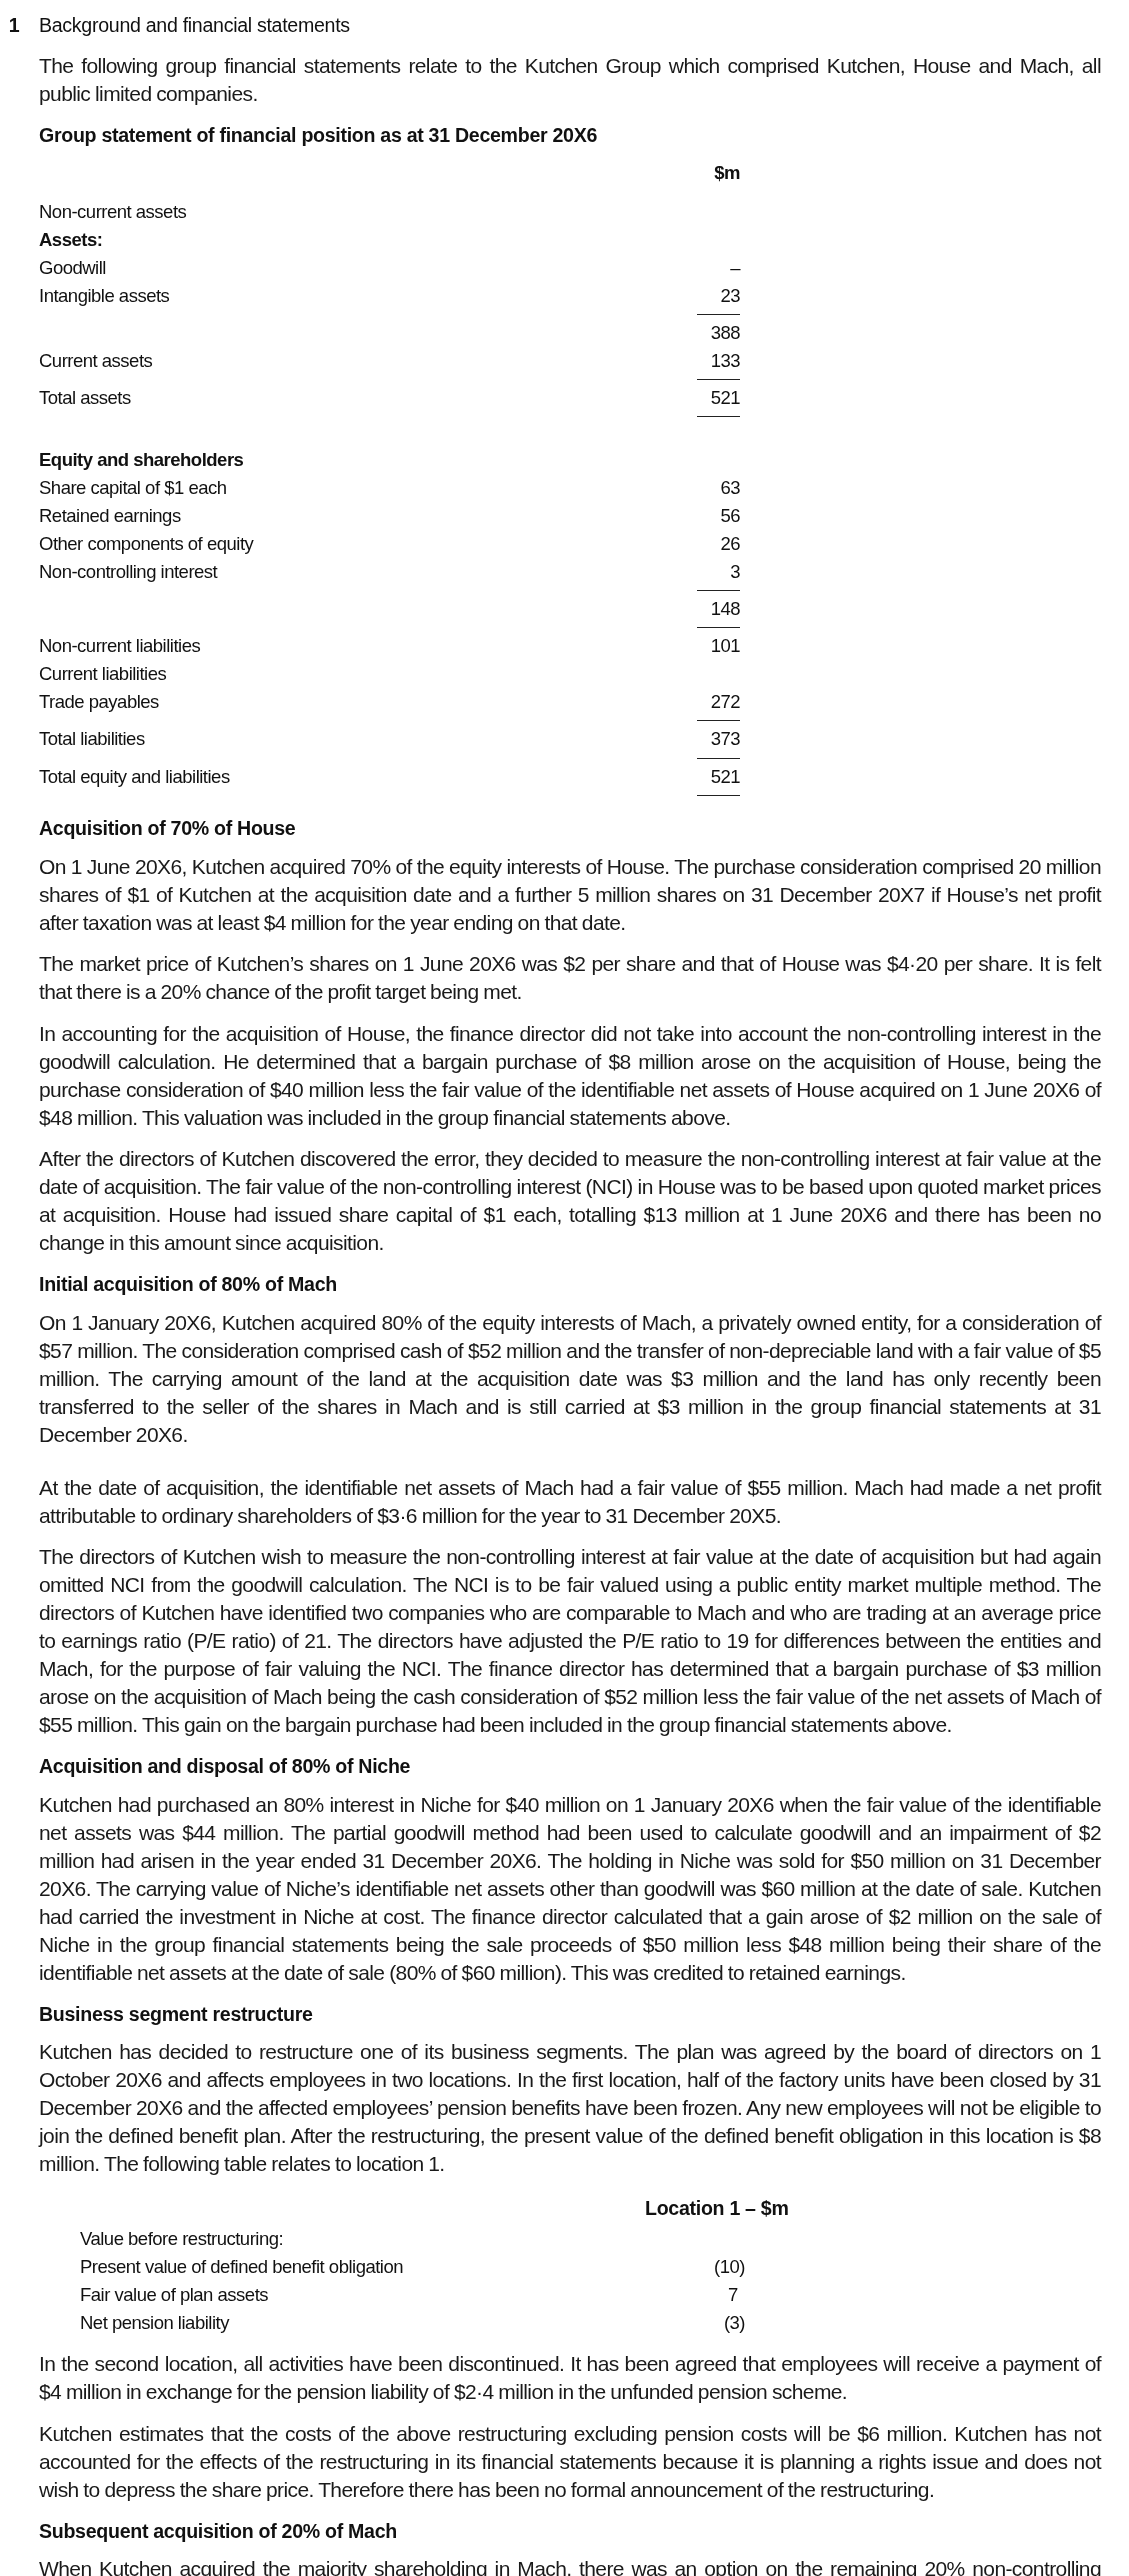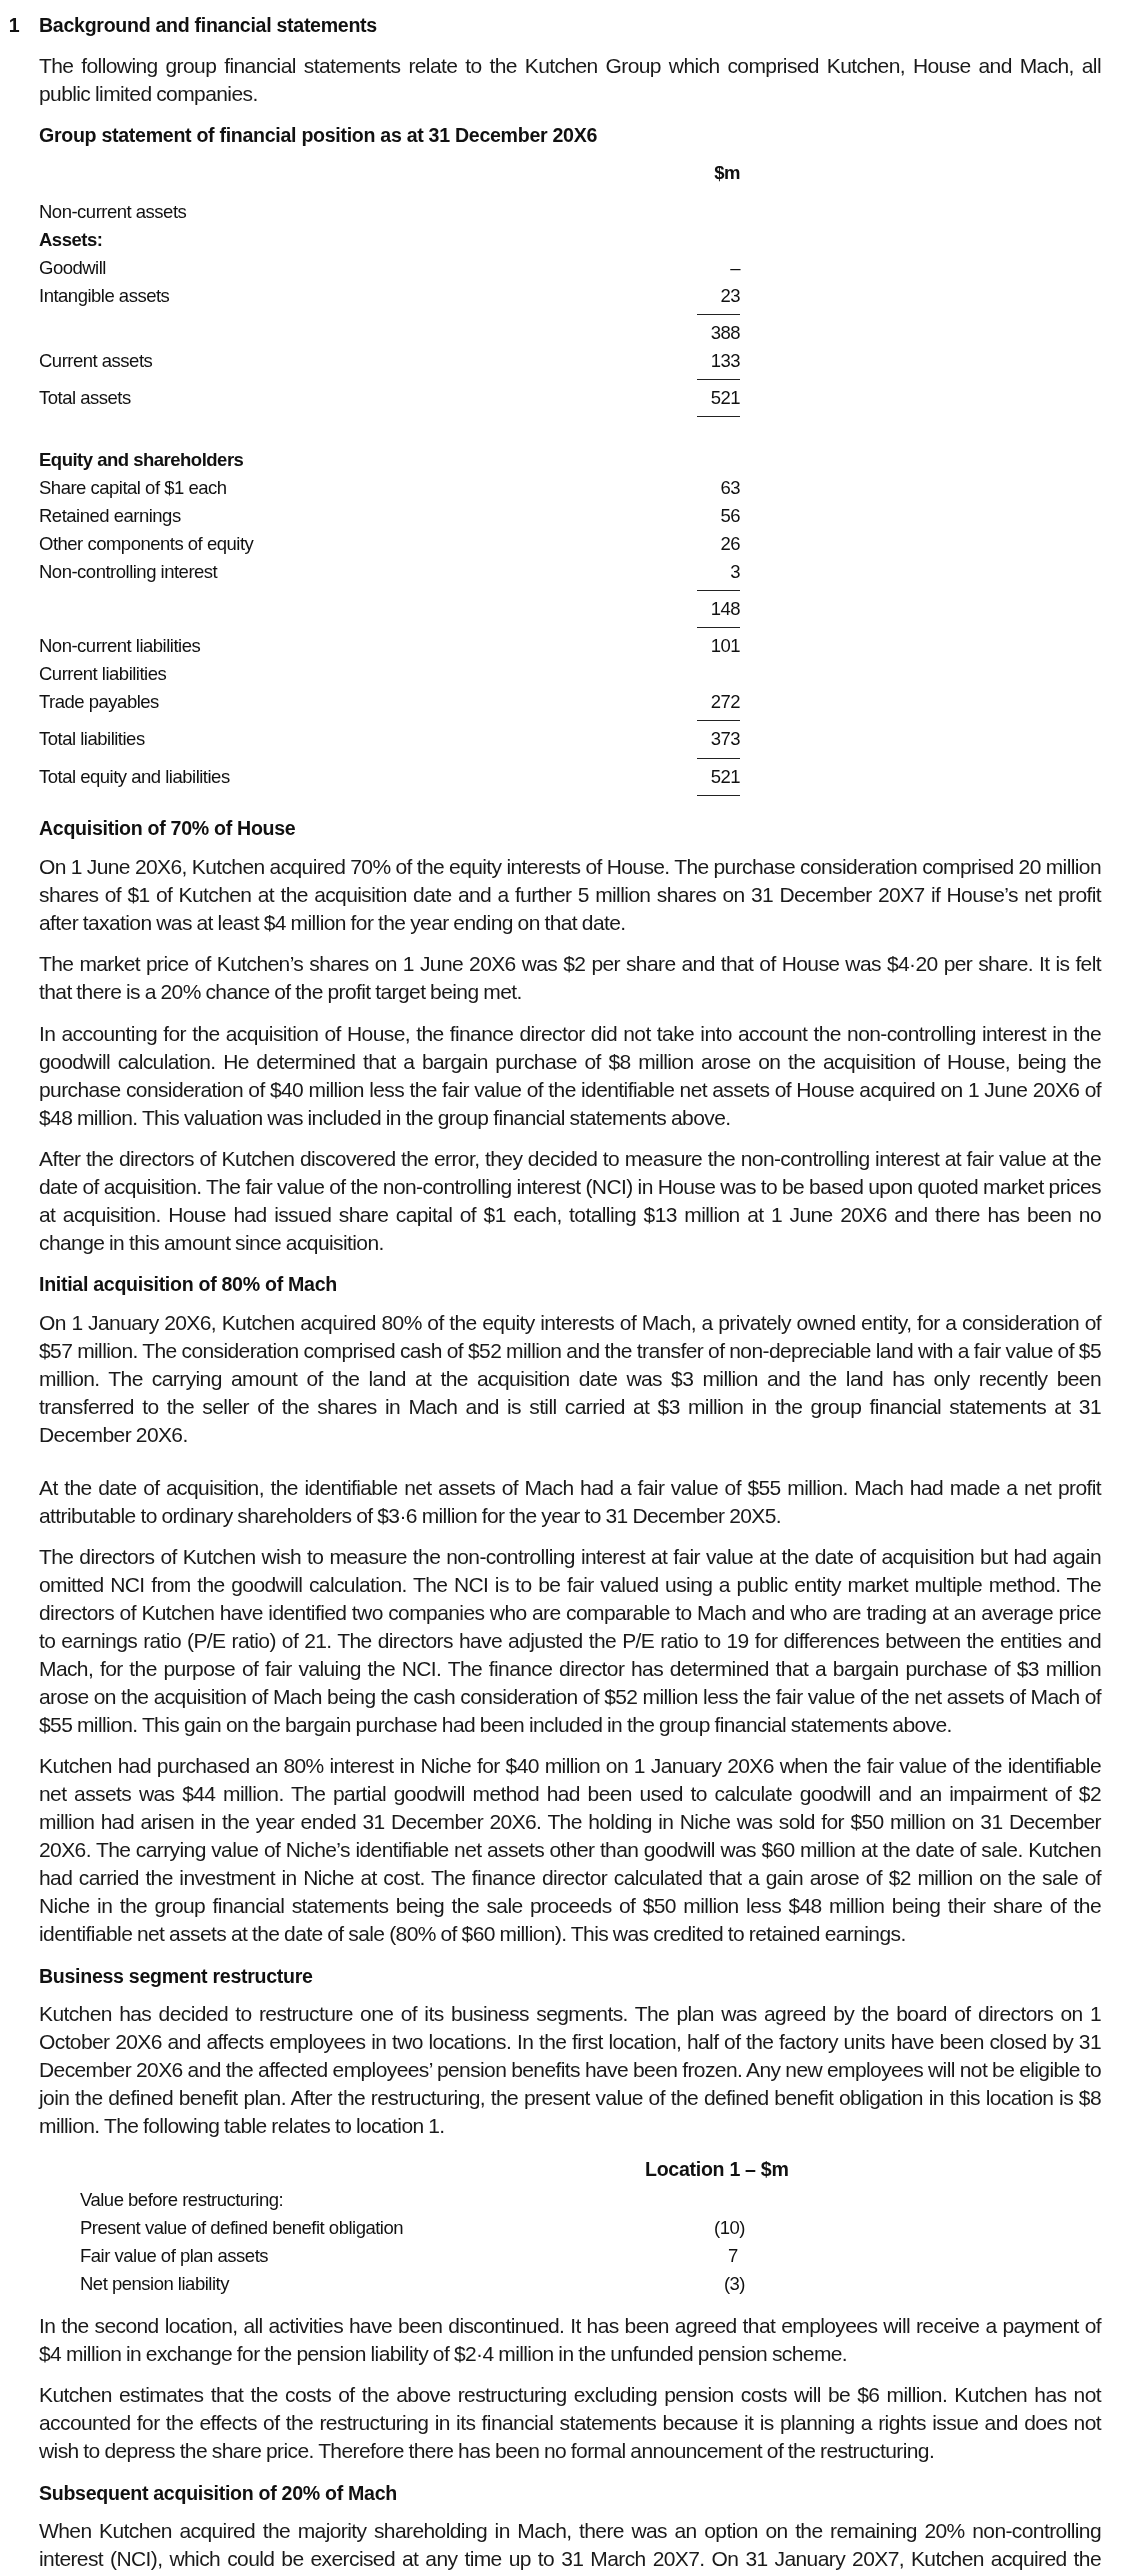--- a/index.html
+++ b/index.html
@@ -24,21 +24,21 @@
     line-height: 28px;
   }
   .content {
     position: absolute;
     left: 39px;
     top: 11.3px;
     width: 1062px;
   }
   .h-main {
     font-size: 19.6px;
-    font-weight: bold;
+    font-weight: normal;
     line-height: 28px;
     margin: 0 0 12.4px 0;
     letter-spacing: -0.3px;
   }
   .h-sub {
     font-size: 19.6px;
     font-weight: bold;
     line-height: 28px;
     margin: 0 0 10.3px 0;
     letter-spacing: -0.3px;
@@ -238,20 +238,21 @@
     <p class="body">On 1 June 20X6, Kutchen acquired 70% of the equity interests of House. The purchase consideration comprised 20 million shares of $1 of Kutchen at the acquisition date and a further 5 million shares on 31 December 20X7 if House’s net profit after taxation was at least $4 million for the year ending on that date.</p>
     <p class="body">The market price of Kutchen’s shares on 1 June 20X6 was $2 per share and that of House was $4·20 per share. It is felt that there is a 20% chance of the profit target being met.</p>
     <p class="body">In accounting for the acquisition of House, the finance director did not take into account the non-controlling interest in the goodwill calculation. He determined that a bargain purchase of $8 million arose on the acquisition of House, being the purchase consideration of $40 million less the fair value of the identifiable net assets of House acquired on 1 June 20X6 of $48 million. This valuation was included in the group financial statements above.</p>
     <p class="body">After the directors of Kutchen discovered the error, they decided to measure the non-controlling interest at fair value at the date of acquisition. The fair value of the non-controlling interest (NCI) in House was to be based upon quoted market prices at acquisition. House had issued share capital of $1 each, totalling $13 million at 1 June 20X6 and there has been no change in this amount since acquisition.</p>
 
     <div class="h-sub">Initial acquisition of 80% of Mach</div>
     <p class="body" style="margin-bottom:25px;">On 1 January 20X6, Kutchen acquired 80% of the equity interests of Mach, a privately owned entity, for a consideration of $57 million. The consideration comprised cash of $52 million and the transfer of non-depreciable land with a fair value of $5 million. The carrying amount of the land at the acquisition date was $3 million and the land has only recently been transferred to the seller of the shares in Mach and is still carried at $3 million in the group financial statements at 31 December 20X6.</p>
     <p class="body">At the date of acquisition, the identifiable net assets of Mach had a fair value of $55 million. Mach had made a net profit attributable to ordinary shareholders of $3·6 million for the year to 31 December 20X5.</p>
     <p class="body">The directors of Kutchen wish to measure the non-controlling interest at fair value at the date of acquisition but had again omitted NCI from the goodwill calculation. The NCI is to be fair valued using a public entity market multiple method. The directors of Kutchen have identified two companies who are comparable to Mach and who are trading at an average price to earnings ratio (P/E ratio) of 21. The directors have adjusted the P/E ratio to 19 for differences between the entities and Mach, for the purpose of fair valuing the NCI. The finance director has determined that a bargain purchase of $3 million arose on the acquisition of Mach being the cash consideration of $52 million less the fair value of the net assets of Mach of $55 million. This gain on the bargain purchase had been included in the group financial statements above.</p>
 
+    <div class="h-sub">Acquisition and disposal of 80% of Niche</div>
     <p class="body">Kutchen had purchased an 80% interest in Niche for $40 million on 1 January 20X6 when the fair value of the identifiable net assets was $44 million. The partial goodwill method had been used to calculate goodwill and an impairment of $2 million had arisen in the year ended 31 December 20X6. The holding in Niche was sold for $50 million on 31 December 20X6. The carrying value of Niche’s identifiable net assets other than goodwill was $60 million at the date of sale. Kutchen had carried the investment in Niche at cost. The finance director calculated that a gain arose of $2 million on the sale of Niche in the group financial statements being the sale proceeds of $50 million less $48 million being their share of the identifiable net assets at the date of sale (80% of $60 million). This was credited to retained earnings.</p>
 
     <div class="h-sub">Business segment restructure</div>
     <p class="body">Kutchen has decided to restructure one of its business segments. The plan was agreed by the board of directors on 1 October 20X6 and affects employees in two locations. In the first location, half of the factory units have been closed by 31 December 20X6 and the affected employees’ pension benefits have been frozen. Any new employees will not be eligible to join the defined benefit plan. After the restructuring, the present value of the defined benefit obligation in this location is $8 million. The following table relates to location 1.</p>
 
     <div class="loc">
       <div class="loc-head">
         <span class="hdr">Location 1 – $m</span>
       </div>
       <div class="loc-row">

